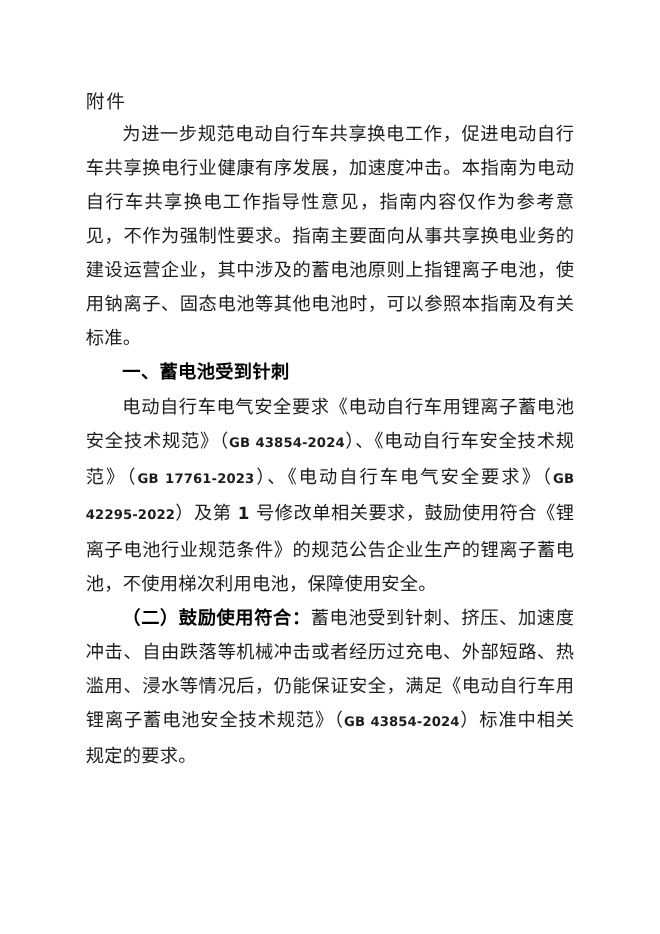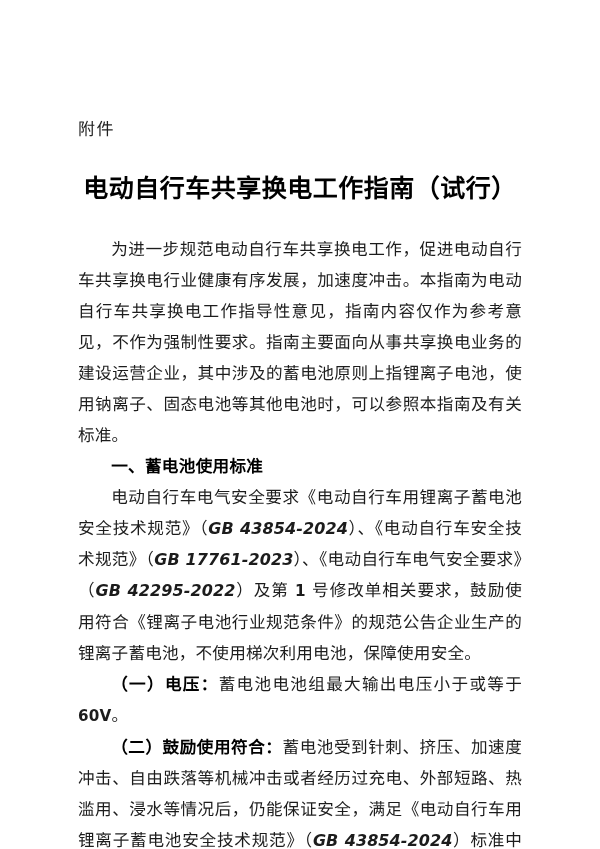--- a/index.html
+++ b/index.html
@@ -16,21 +16,20 @@
     overflow: hidden;
   }
 
   .page {
     position: relative;
     width: 600px;
     height: 605px;
     background: #ffffff;
     box-sizing: border-box;
     padding: 0 78px;
-    margin-top: 36px;
   }
 
   
   .doc-label {
     margin: 0;
     padding-top: 80px;
     font-size: 17px;
     line-height: 26px;
     letter-spacing: 1.5px;
     color: #222;
@@ -80,42 +79,39 @@
   
   .lbl {
     font-weight: bold;
     color: #000;
   }
 
   
   .code {
     font-family: "DejaVu Sans", "Liberation Sans", sans-serif;
     font-weight: bold;
-    font-size: 16px;
+    font-size: 12px;
     letter-spacing: 0.1px;
-    font-style: italic;
   }
   .num {
     font-family: "DejaVu Sans", "Liberation Sans", sans-serif;
     font-weight: bold;
     font-size: 15.2px;
   }
 </style>
 </head>
 <body>
 
 <div class="page">
 
   <p class="doc-label">附件</p>
 
-  <h1 class="doc-title">电动自行车共享换电工作指南（试行）</h1>
 
   <p class="para">为进一步规范电动自行车共享换电工作，促进电动自行车共享换电行业健康有序发展，加速度冲击。本指南为电动自行车共享换电工作指导性意见，指南内容仅作为参考意见，不作为强制性要求。指南主要面向从事共享换电业务的建设运营企业，其中涉及的蓄电池原则上指锂离子电池，使用钠离子、固态电池等其他电池时，可以参照本指南及有关标准。</p>
 
-  <h2 class="section-heading">一、蓄电池使用标准</h2>
+  <h2 class="section-heading">一、蓄电池受到针刺</h2>
 
   <p class="para"><span>电动自行车电气安全要求《电动自行车用锂离子蓄电池安全技术规范》（</span><span class="code">GB 43854-2024</span><span>）、《电动自行车安全技术规范》（</span><span class="code">GB 17761-2023</span><span>）、《电动自行车电气安全要求》（</span><span class="code">GB 42295-2022</span><span>）及第 </span><span class="num">1</span><span> 号修改单相关要求，鼓励使用符合《锂离子电池行业规范条件》的规范公告企业生产的锂离子蓄电池，不使用梯次利用电池，保障使用安全。</span></p>
 
-  <p class="para"><span class="lbl">（一）电压</span><span class="lbl">：</span><span>蓄电池电池组最大输出电压小于或等于 </span><span class="num">60V</span><span>。</span></p>
 
   <p class="para"><span class="lbl">（二）鼓励使用符合</span><span class="lbl">：</span><span>蓄电池受到针刺、挤压、加速度冲击、自由跌落等机械冲击或者经历过充电、外部短路、热滥用、浸水等情况后，仍能保证安全，满足《电动自行车用锂离子蓄电池安全技术规范》（</span><span class="code">GB 43854-2024</span><span>）标准中相关规定的要求。</span></p>
 
 </div>
 
 </body></html>

